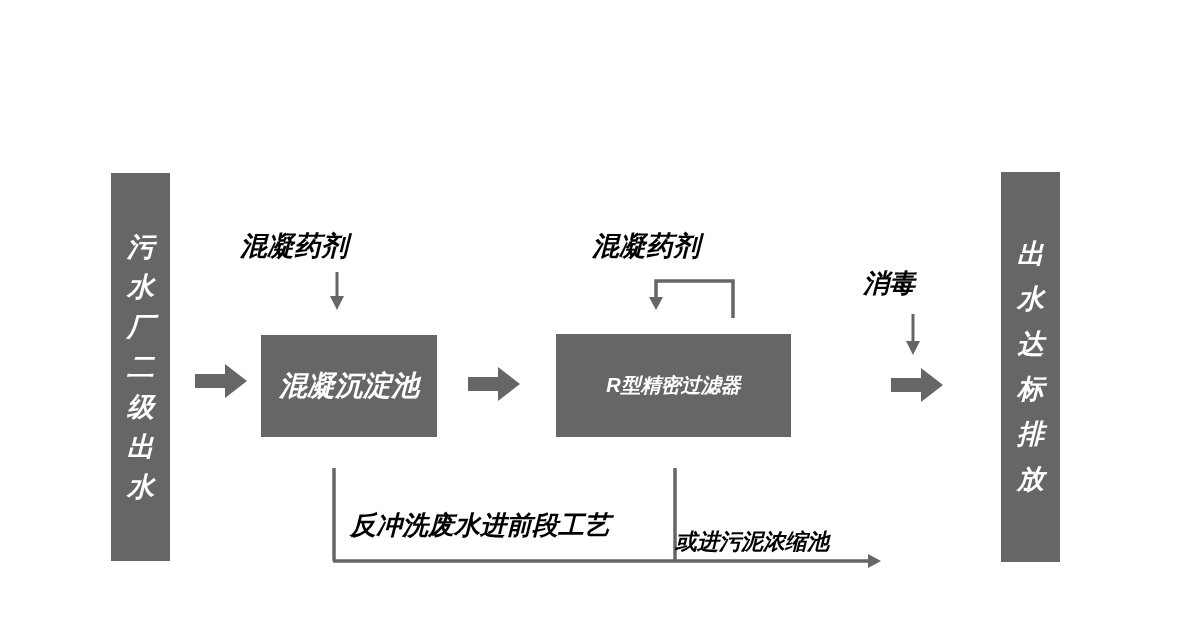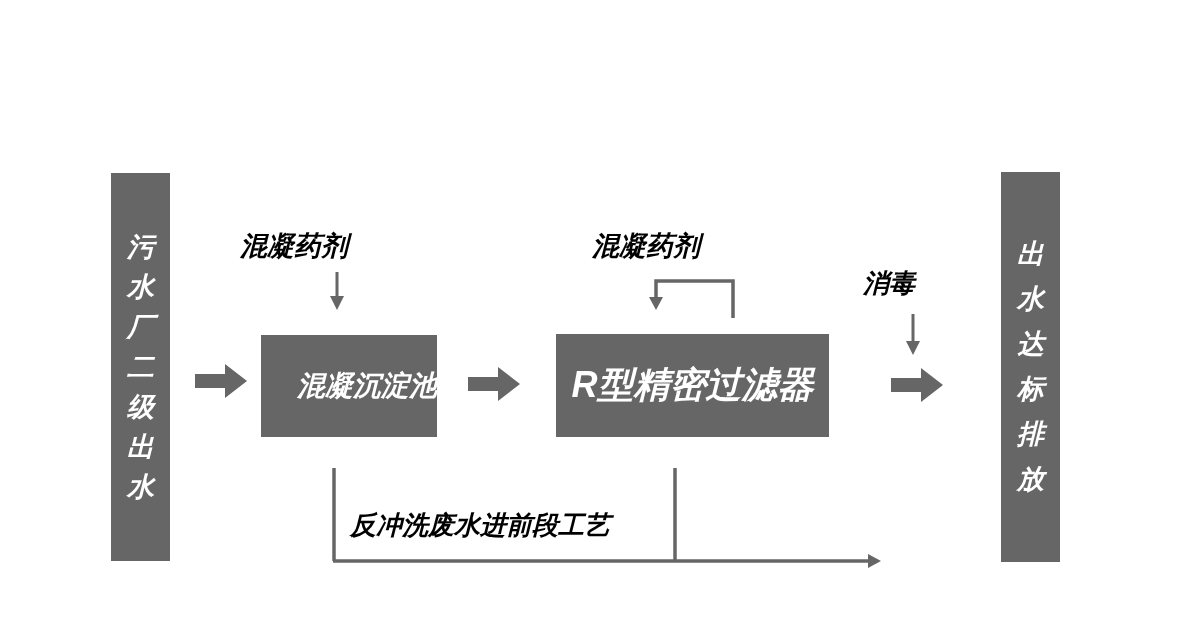--- a/index.html
+++ b/index.html
@@ -36,22 +36,22 @@
     display: flex;
     flex-direction: column;
     align-items: center;
     font-size: 27px;
     line-height: 1;
   }
   .box-source { left: 111px; top: 173px; width: 59px; height: 388px; }
   .box-source .vtext { gap: 13px; }
   .box-output { left: 1001px; top: 172px; width: 59px; height: 390px; }
   .box-output .vtext { gap: 18px; }
-  .box-stage1 { left: 261px; top: 335px; width: 176px; height: 102px; font-size: 28px; justify-content: flex-end; }
-  .box-stage2 { left: 556px; top: 334px; width: 273px; height: 103px; font-size: 36px; }
+  .box-stage1 { left: 261px; top: 335px; width: 176px; height: 102px; font-size: 28px; }
+  .box-stage2 { left: 556px; top: 334px; width: 235px; height: 103px; font-size: 20px; }
   .small-label {
     color: #000000;
     text-align: left;
     white-space: nowrap;
   }
   .lbl-dosing   { left: 240px; top: 228px; width: 200px; font-size: 27px; }
   .lbl-backwash { left: 592px; top: 228px; width: 200px; font-size: 27px; }
   .lbl-disinfect{ left: 863px; top: 266px; width: 100px; font-size: 26px; }
   .lbl-drain1   { left: 350px; top: 508px; width: 300px; font-size: 26px; }
   .lbl-drain2   { left: 675px; top: 527px; width: 200px; font-size: 22px; }
@@ -128,14 +128,15 @@
   </div>
 
   <svg class="abs" style="left:330px; top:466px;" width="560" height="110" viewBox="0 0 560 110">
     <line x1="4" y1="2" x2="4" y2="95" stroke="#666666" stroke-width="3.5"></line>
     <line x1="345" y1="2" x2="345" y2="95" stroke="#666666" stroke-width="3.5"></line>
     <line x1="3" y1="95" x2="538" y2="95" stroke="#666666" stroke-width="3.5"></line>
     <polygon points="538,88 538,102 551,95" fill="#666666"></polygon>
   </svg>
 
   <div class="abs small-label lbl-drain1">反冲洗废水进前段工艺</div>
+  <div class="abs small-label lbl-drain2">或进污泥浓缩池</div>
 
 </div>
 
 </body></html>

